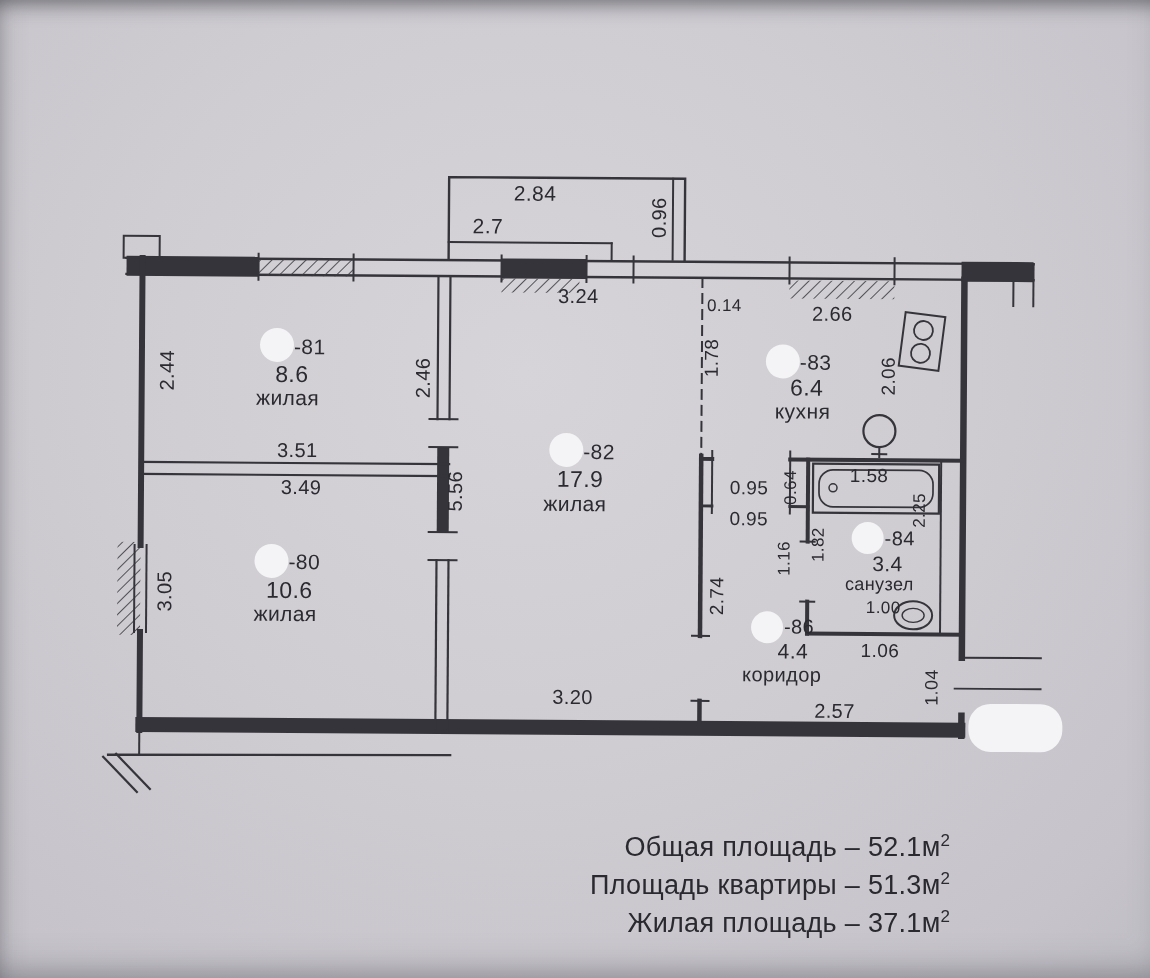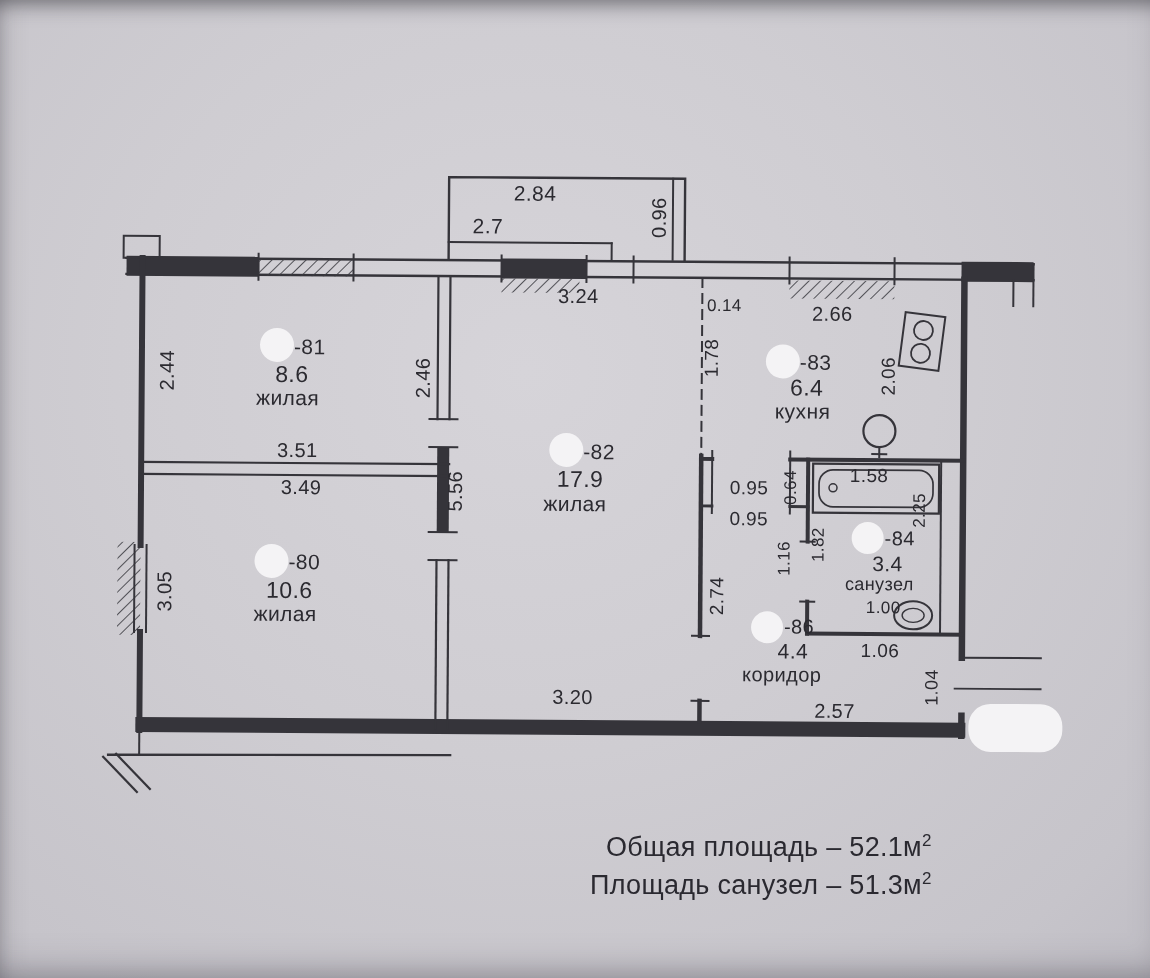--- a/index.html
+++ b/index.html
@@ -211,17 +211,20 @@
       <text x="836" y="716" font-size="20">2.57</text>
       <text transform="rotate(-90 939 685)" x="939" y="685" font-size="18">1.04</text>
     </g>
   </svg>
 
   <div class="summary">
     <div>
       <span>Общая площадь – 52.1м</span><sup>2</sup>
     </div>
     <div>
-      <span>Площадь санузел – 51.3м</span><sup>2</sup>
+      <span>Площадь квартиры – 51.3м</span><sup>2</sup>
+    </div>
+    <div>
+      <span>Жилая площадь – 37.1м</span><sup>2</sup>
     </div>
   </div>
 
 </div>
 
 </body></html>

